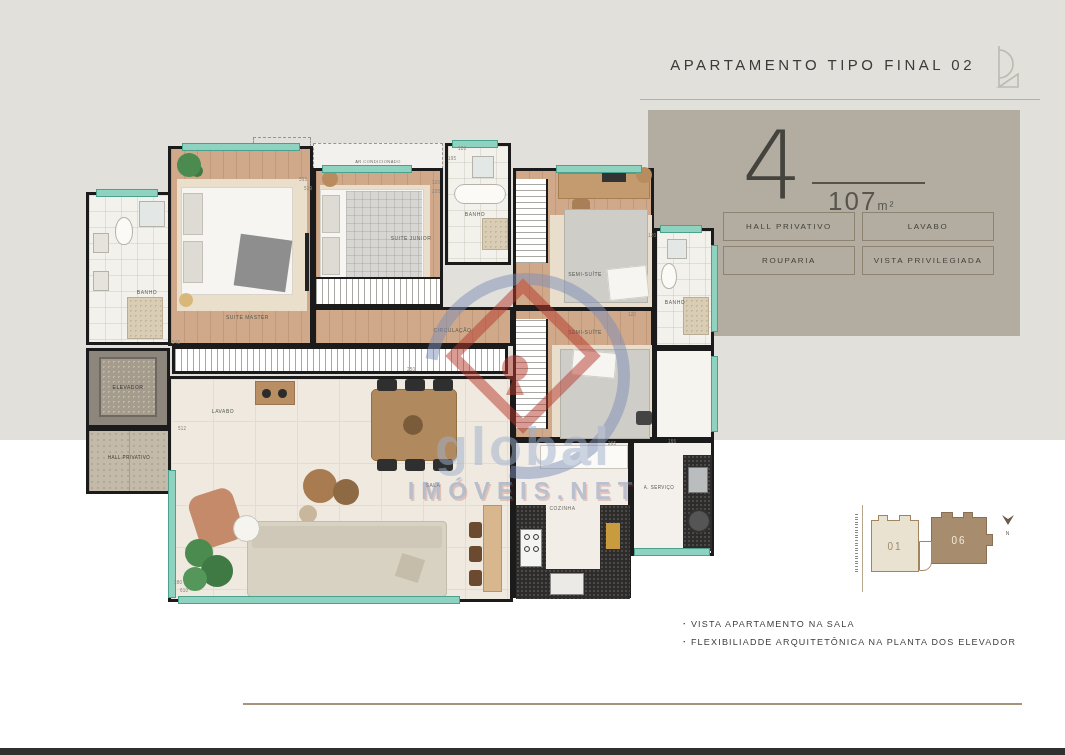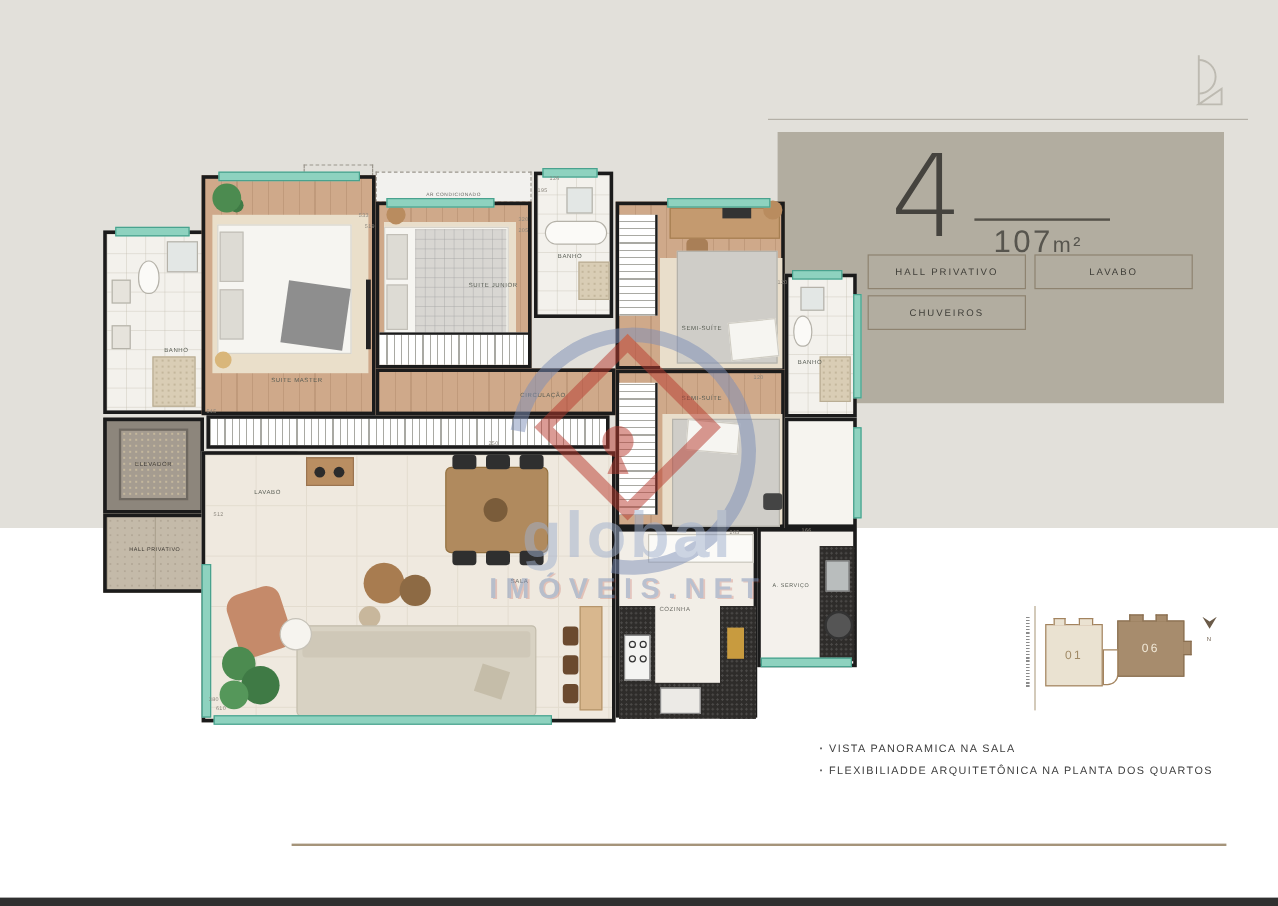--- a/index.html
+++ b/index.html
@@ -77,34 +77,36 @@
          color:#8194b8;letter-spacing:7px;text-shadow:1.5px 1.5px 0 rgba(184,57,46,.45);}
 </style>
 </head>
 <body>
 
 <div id="stage">
 
   <div class="abs gray-band"></div>
   <div class="abs bottom-bar"></div>
 
+  <div class="abs title">APARTAMENTO TIPO FINAL 02</div>
   <svg class="abs" style="left:988px;top:40px;" width="34" height="52" viewBox="0 0 34 52">
     <path d="M11 6 L11 47" stroke="#bdbab1" stroke-width="1.6" fill="none"></path>
     <path d="M11 10 A14 14 0 1 1 11 38" stroke="#bdbab1" stroke-width="1.6" fill="none"></path>
     <path d="M11 47 L30 34 L30 47 Z" stroke="#bdbab1" stroke-width="1.6" fill="none"></path>
   </svg>
   <div class="abs title-underline"></div>
 
   <div class="abs panel"></div>
   <div class="abs big-num">4</div>
   <div class="abs suites-line"></div>
-  <div class="abs area"><span>107</span><span style="font-size:18px;">m²</span></div>
+  <div class="abs area"><span>107</span><span style="font-size:12px;">m²</span></div>
   <div class="abs badge" style="left:723px;top:212px;">HALL PRIVATIVO</div>
   <div class="abs badge" style="left:862px;top:212px;">LAVABO</div>
-  <div class="abs badge" style="left:723px;top:246px;">CHUVEIROS</div>
+  <div class="abs badge" style="left:723px;top:246px;">ROUPARIA</div>
+  <div class="abs badge" style="left:862px;top:246px;">VISTA PRIVILEGIADA</div>
 
   <div class="abs" style="left:313px;top:143px;width:130px;height:26px;border:1px dashed #9a958c;background:rgba(255,255,255,.55);"></div>
   <div class="rlabel" style="left:330px;top:159px;width:96px;font-size:4px;color:#6b6b66;">AR CONDICIONADO</div>
   <div class="abs" style="left:253px;top:137px;width:58px;height:10px;border:1px dashed #9a958c;"></div>
 
   <div class="room bath" style="left:86px;top:192px;width:86px;height:153px;">
     <div class="furn" style="left:4px;top:38px;width:16px;height:20px;background:#e6e3dc;border:1px solid #b5b2a9;"></div>
     <div class="furn" style="left:4px;top:76px;width:16px;height:20px;background:#e6e3dc;border:1px solid #b5b2a9;"></div>
     <div class="furn" style="left:50px;top:6px;width:26px;height:26px;background:#e3e7e5;border:1px solid #b5b2a9;"></div>
     <div class="furn" style="left:26px;top:22px;width:18px;height:28px;background:#fbfaf7;border:1px solid #b5b2a9;border-radius:50% 50% 45% 45%;"></div>
@@ -296,18 +298,18 @@
   <div class="bump" style="left:986px;top:534px;width:7px;height:12px;background:#a78c6d;border:1px solid #8a7052;border-left:none;"></div>
   <div class="abs notch"></div>
   <div class="abs north">
     <svg width="14" height="12" viewBox="0 0 14 12">
       <path d="M1 1 L7 11 L13 1 L7 5 Z" fill="#6b5b49"></path>
     </svg>
     <div class="n">N</div>
   </div>
 
   <div class="abs feat">
-    <div class="feat-item">VISTA PANORAMICA NA SALA</div>
-    <div class="feat-item">FLEXIBILIADDE ARQUITETÔNICA NA PLANTA DOS QUARTOS</div>
+    <div class="feat-item">VISTA APARTAMENTO NA SALA</div>
+    <div class="feat-item">FLEXIBILIADDE ARQUITETÔNICA NA PLANTA DOS ELEVADOR</div>
   </div>
   <div class="abs bottom-line"></div>
 
 </div>
 
 </body></html>

